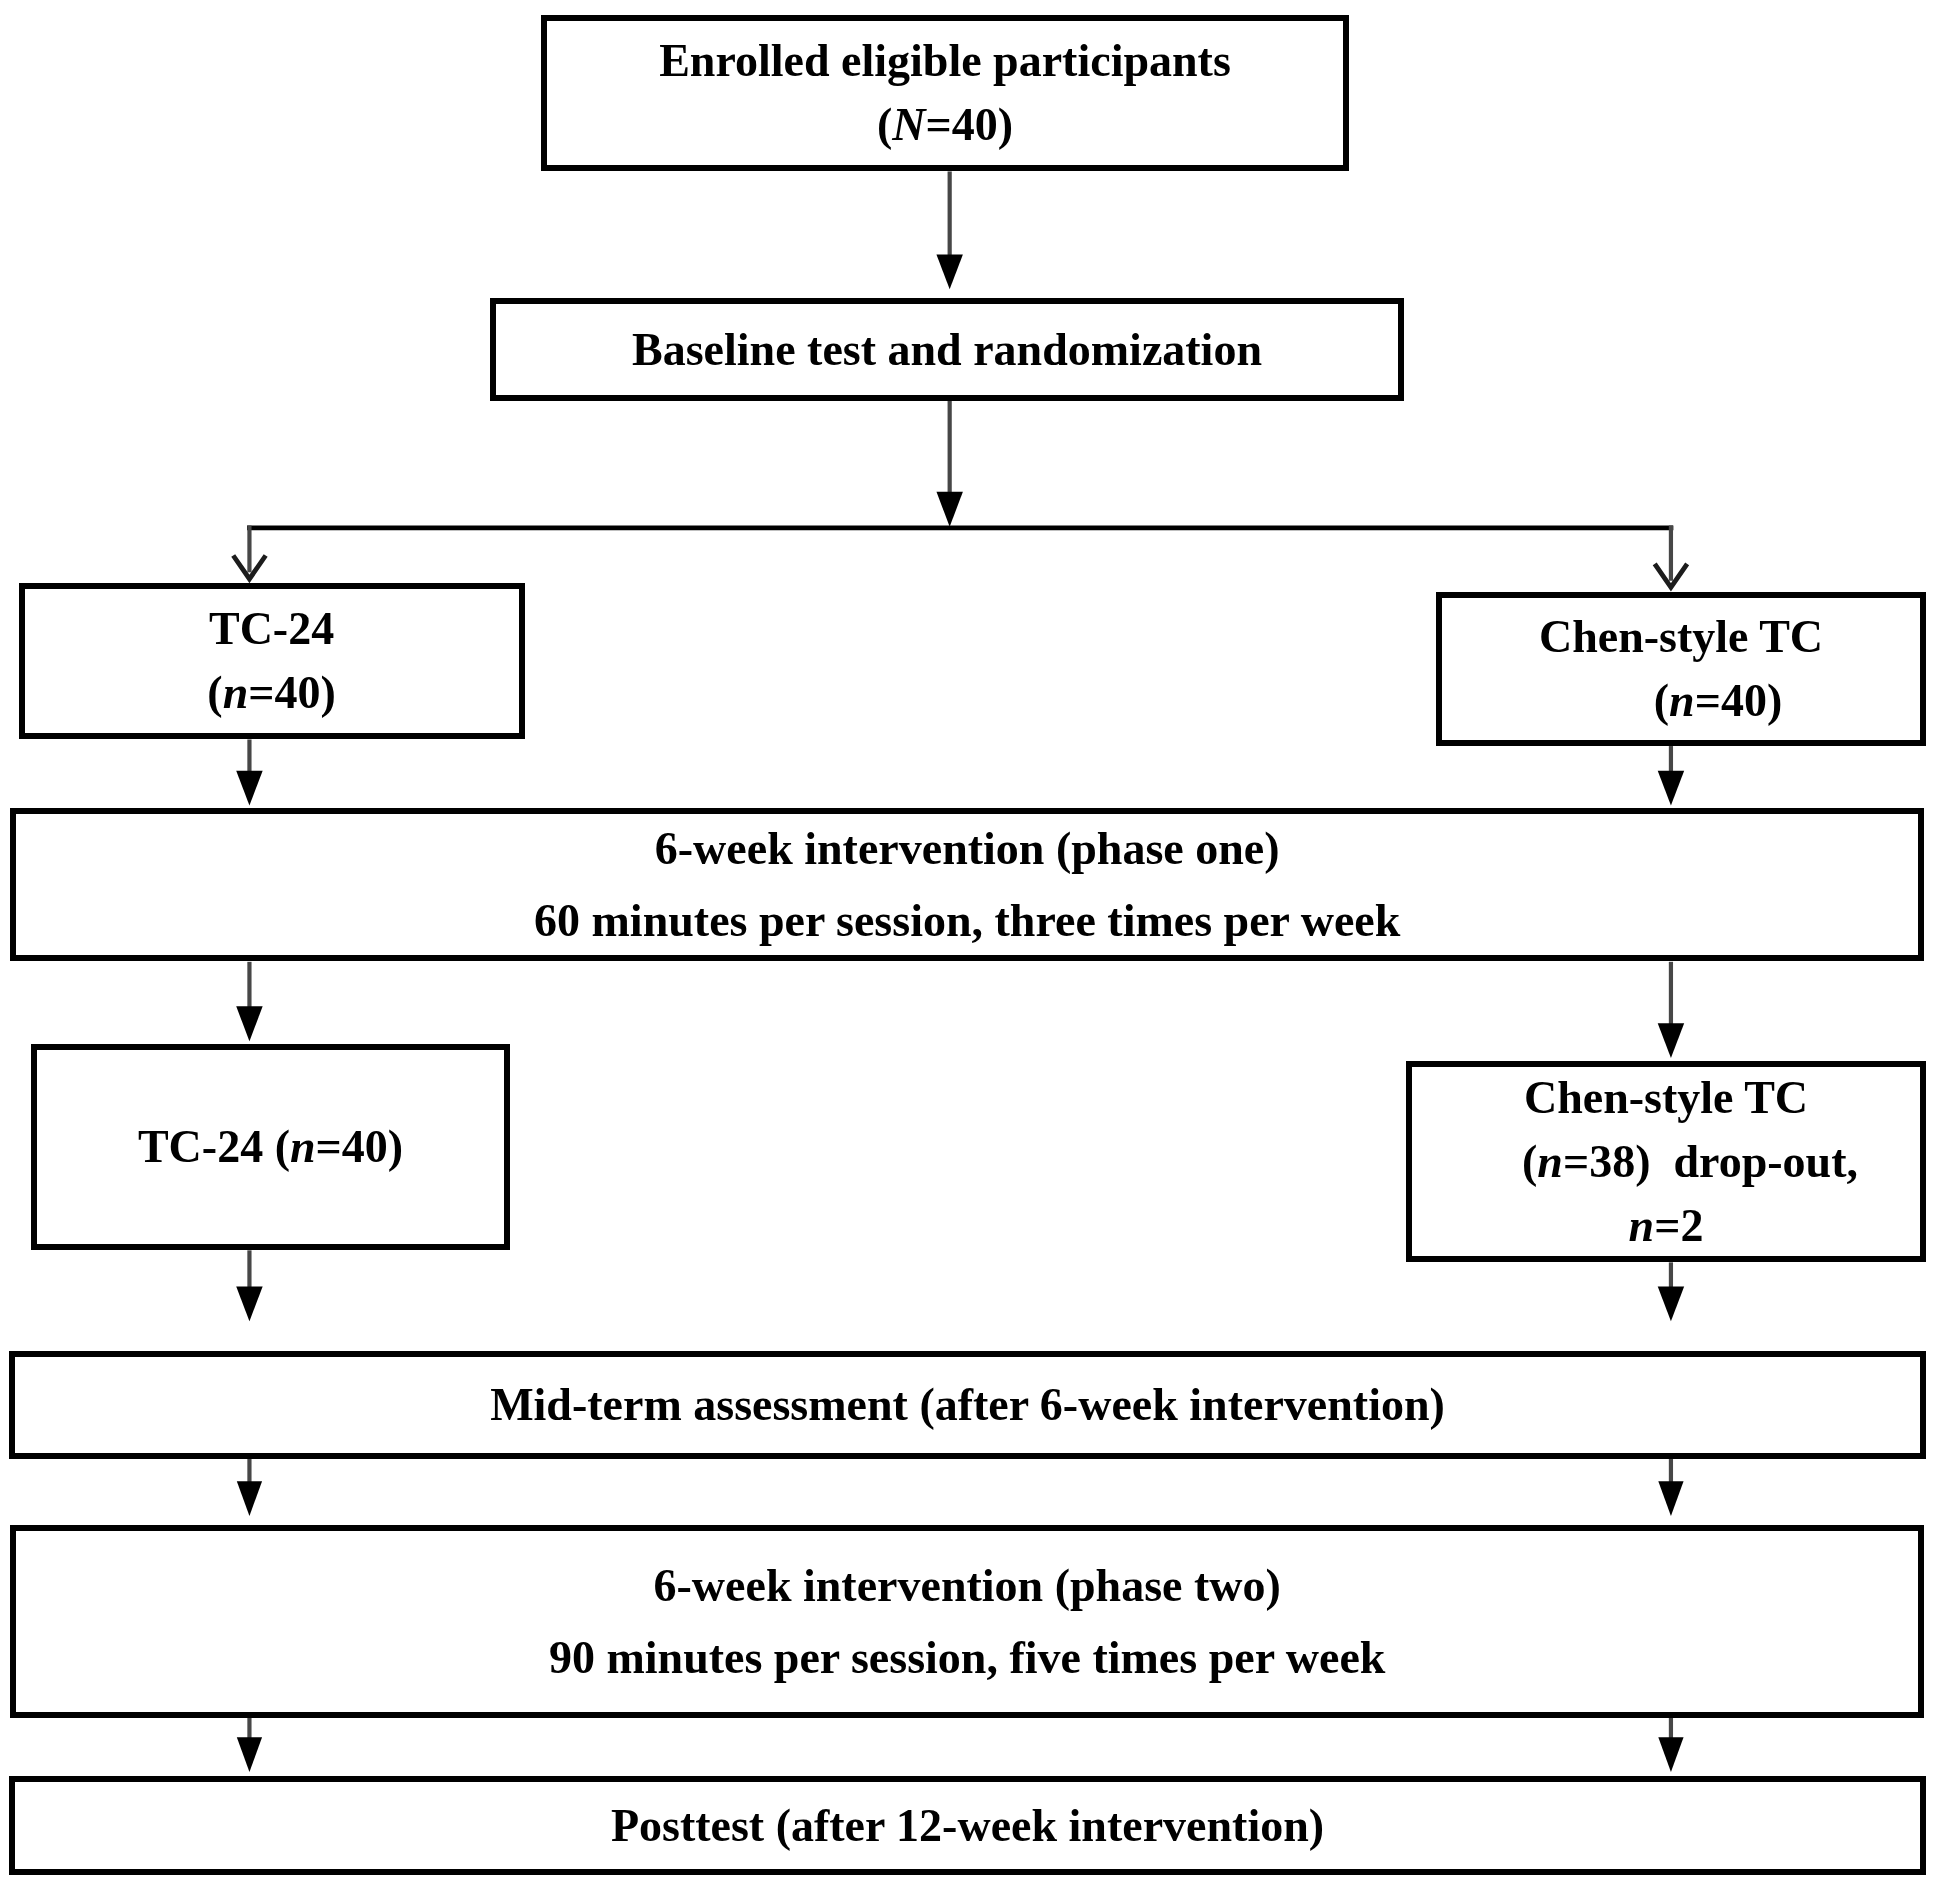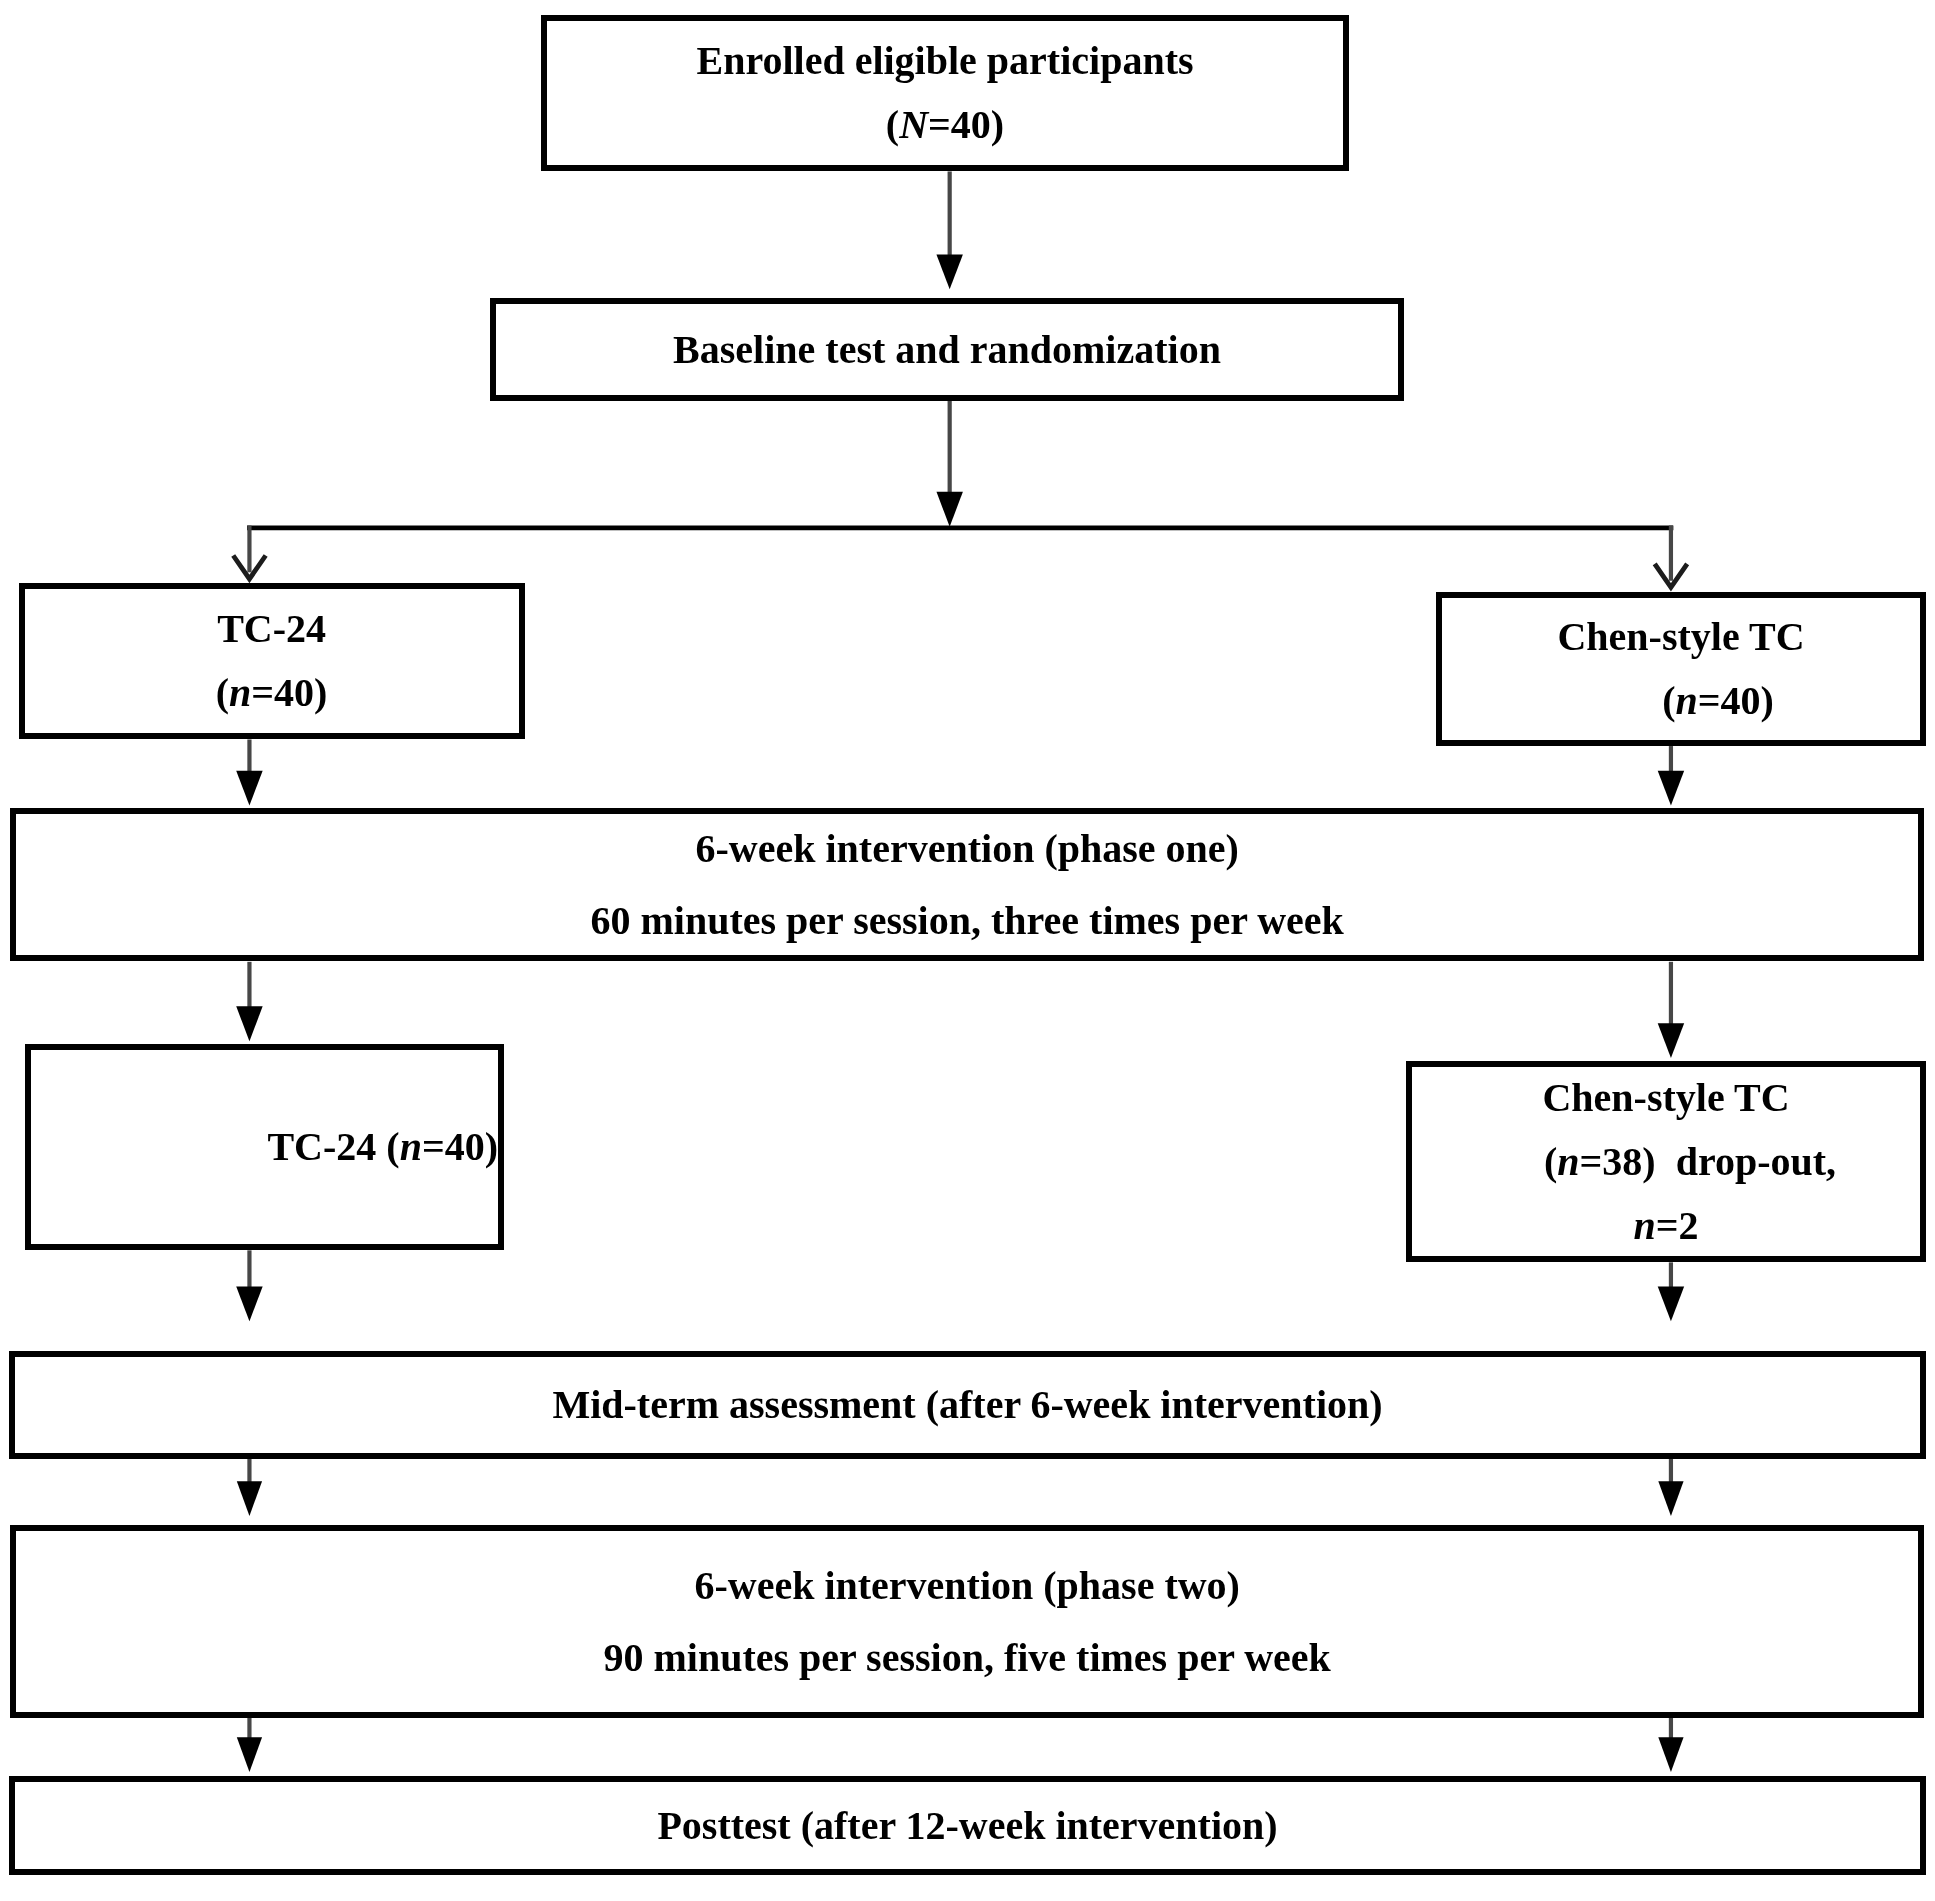--- a/index.html
+++ b/index.html
@@ -23,21 +23,21 @@
   .node {
     position: absolute;
     box-sizing: border-box;
     border: 6px solid #000000;
     background: #ffffff;
     display: flex;
     flex-direction: column;
     justify-content: center;
     align-items: center;
     text-align: center;
-    font-size: 40px;
+    font-size: 46px;
     font-weight: bold;
     color: #000000;
   }
   .node .line { line-height: 64px; white-space: nowrap; }
   .node.wide .line { line-height: 72px; }
   .node i { font-style: italic; }
   #node-chen-alloc .line:nth-child(2) { transform: translateX(37px); }
   #node-chen-mid  .line:nth-child(2) { transform: translateX(24px); }
 </style>
 </head>
@@ -122,21 +122,21 @@
   <div class="node" id="node-chen-alloc" style="left:1436px; top:592px; width:490px; height:154px;">
       <div class="line"><span>Chen-style TC</span></div>
       <div class="line"><span>(</span><i>n</i><span>=40)</span></div>
     </div>
 
   <div class="node wide" id="node-phase1" style="left:10.2px; top:808px; width:1914px; height:153px;">
       <div class="line"><span>6-week intervention (phase one)</span></div>
       <div class="line"><span>60 minutes per session, three times per week</span></div>
     </div>
 
-  <div class="node" id="node-tc24-mid" style="left:25px; top:1044px; width:479px; height:206px;align-items:flex-end;">
+  <div class="node" id="node-tc24-mid" style="left:31px; top:1044px; width:479px; height:206px;">
       <div class="line"><span>TC-24 (</span><i>n</i><span>=40)</span></div>
     </div>
 
   <div class="node" id="node-chen-mid" style="left:1406px; top:1061px; width:520px; height:201px;">
       <div class="line"><span>Chen-style TC</span></div>
       <div class="line"><span>(</span><i>n</i><span>=38)&nbsp; drop-out,</span></div>
       <div class="line"><i>n</i><span>=2</span></div>
     </div>
 
   <div class="node" id="node-midterm" style="left:9px; top:1325px; width:1917px; height:108px;margin-top:26px;">

